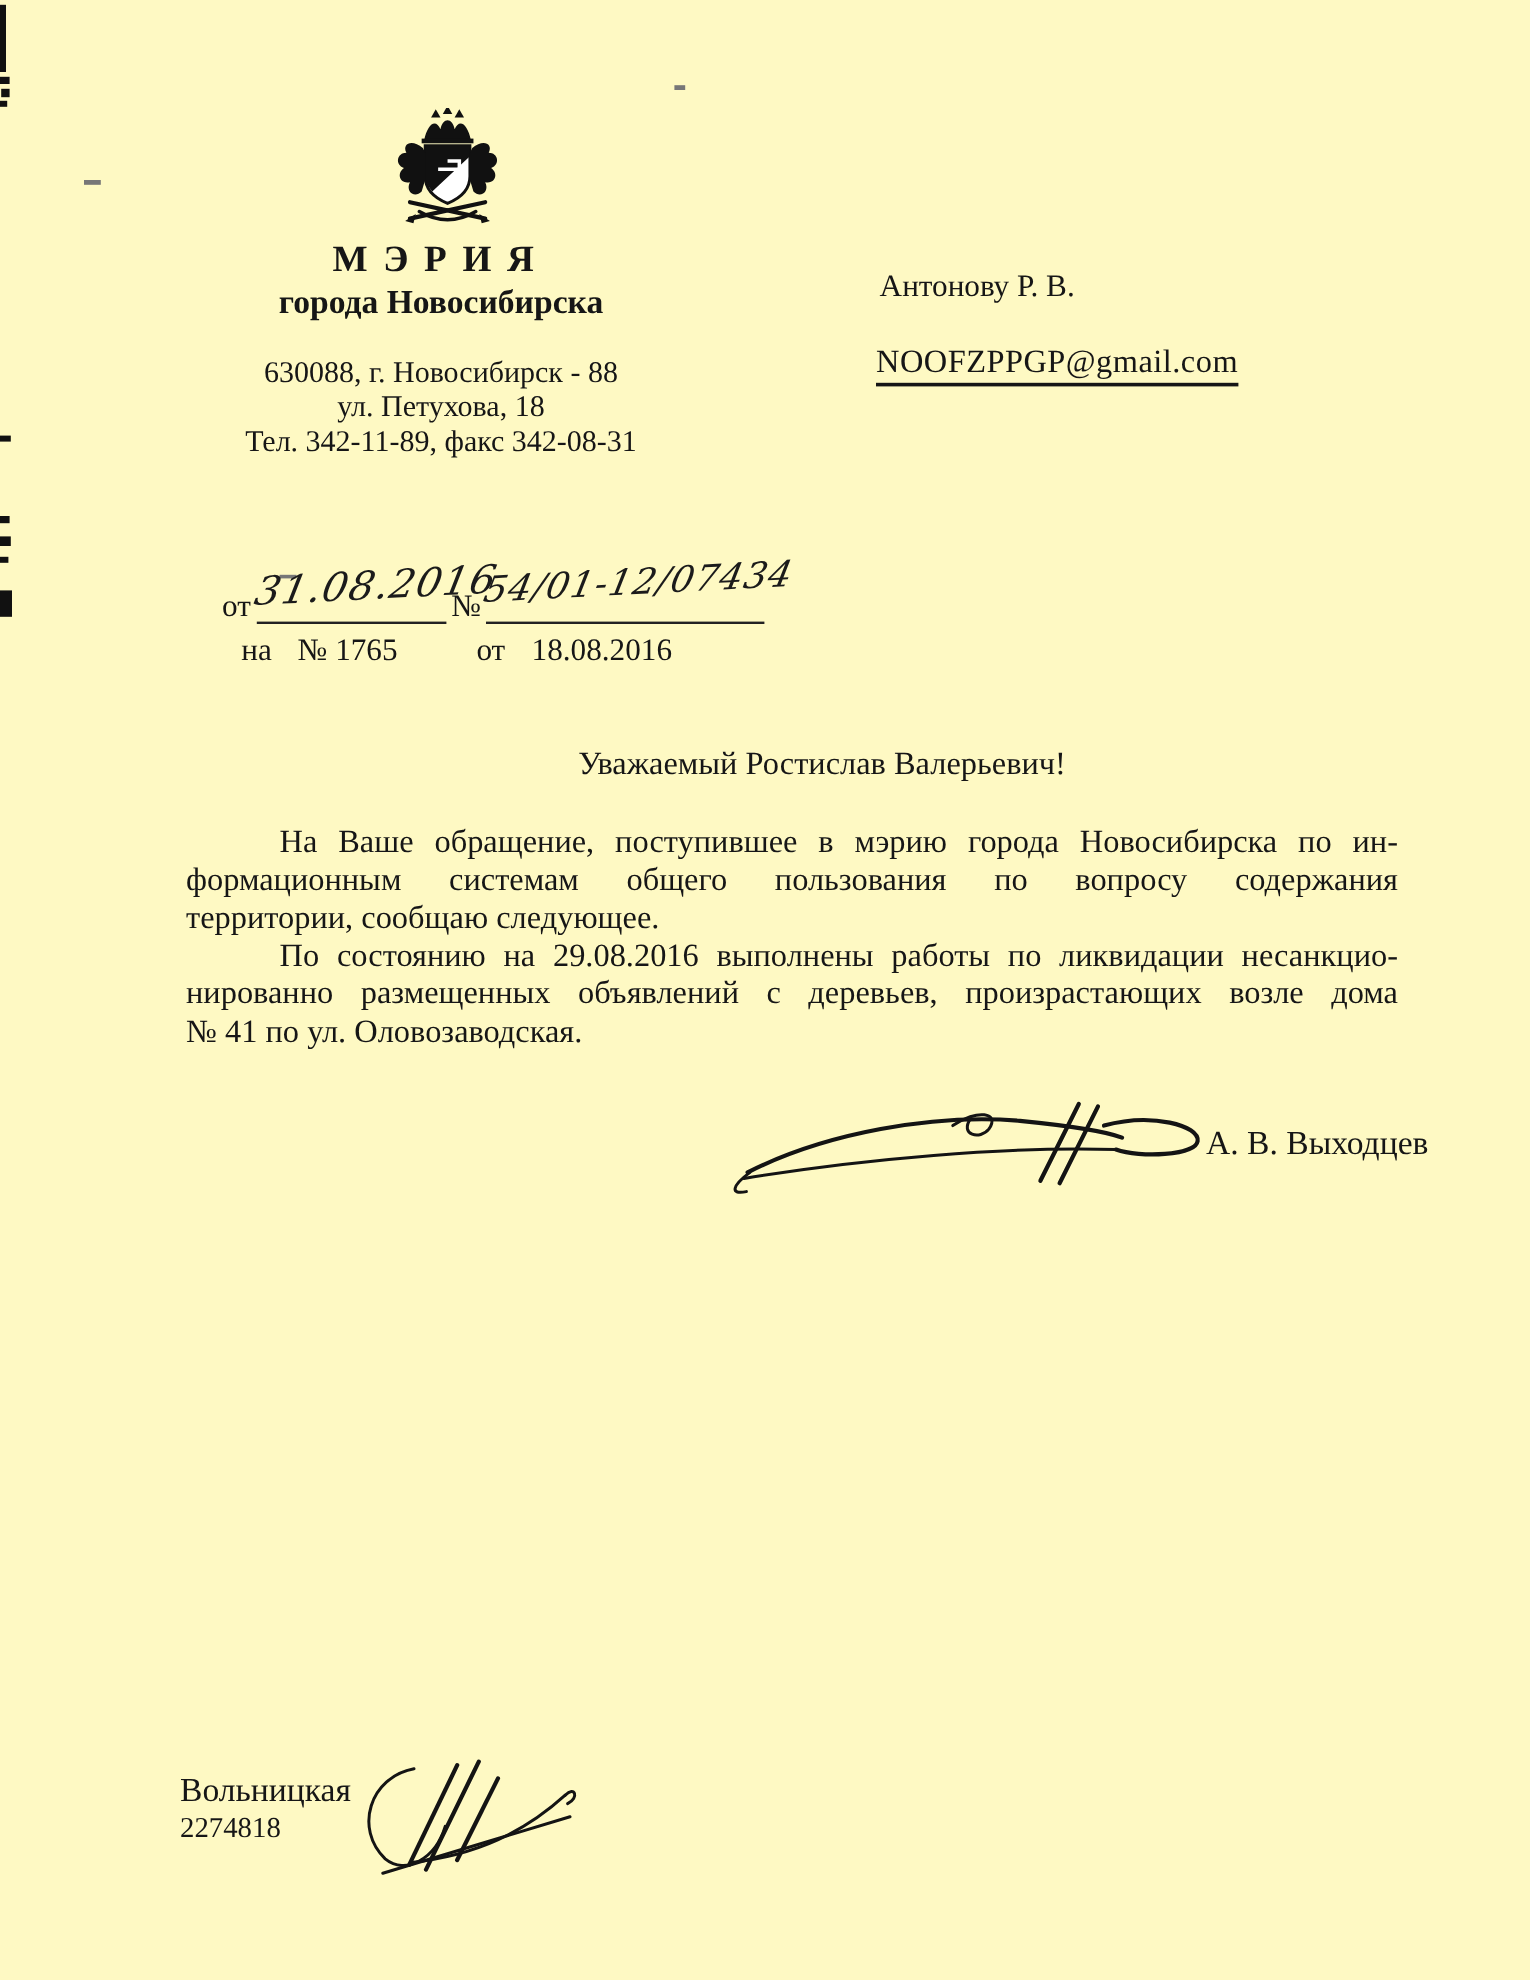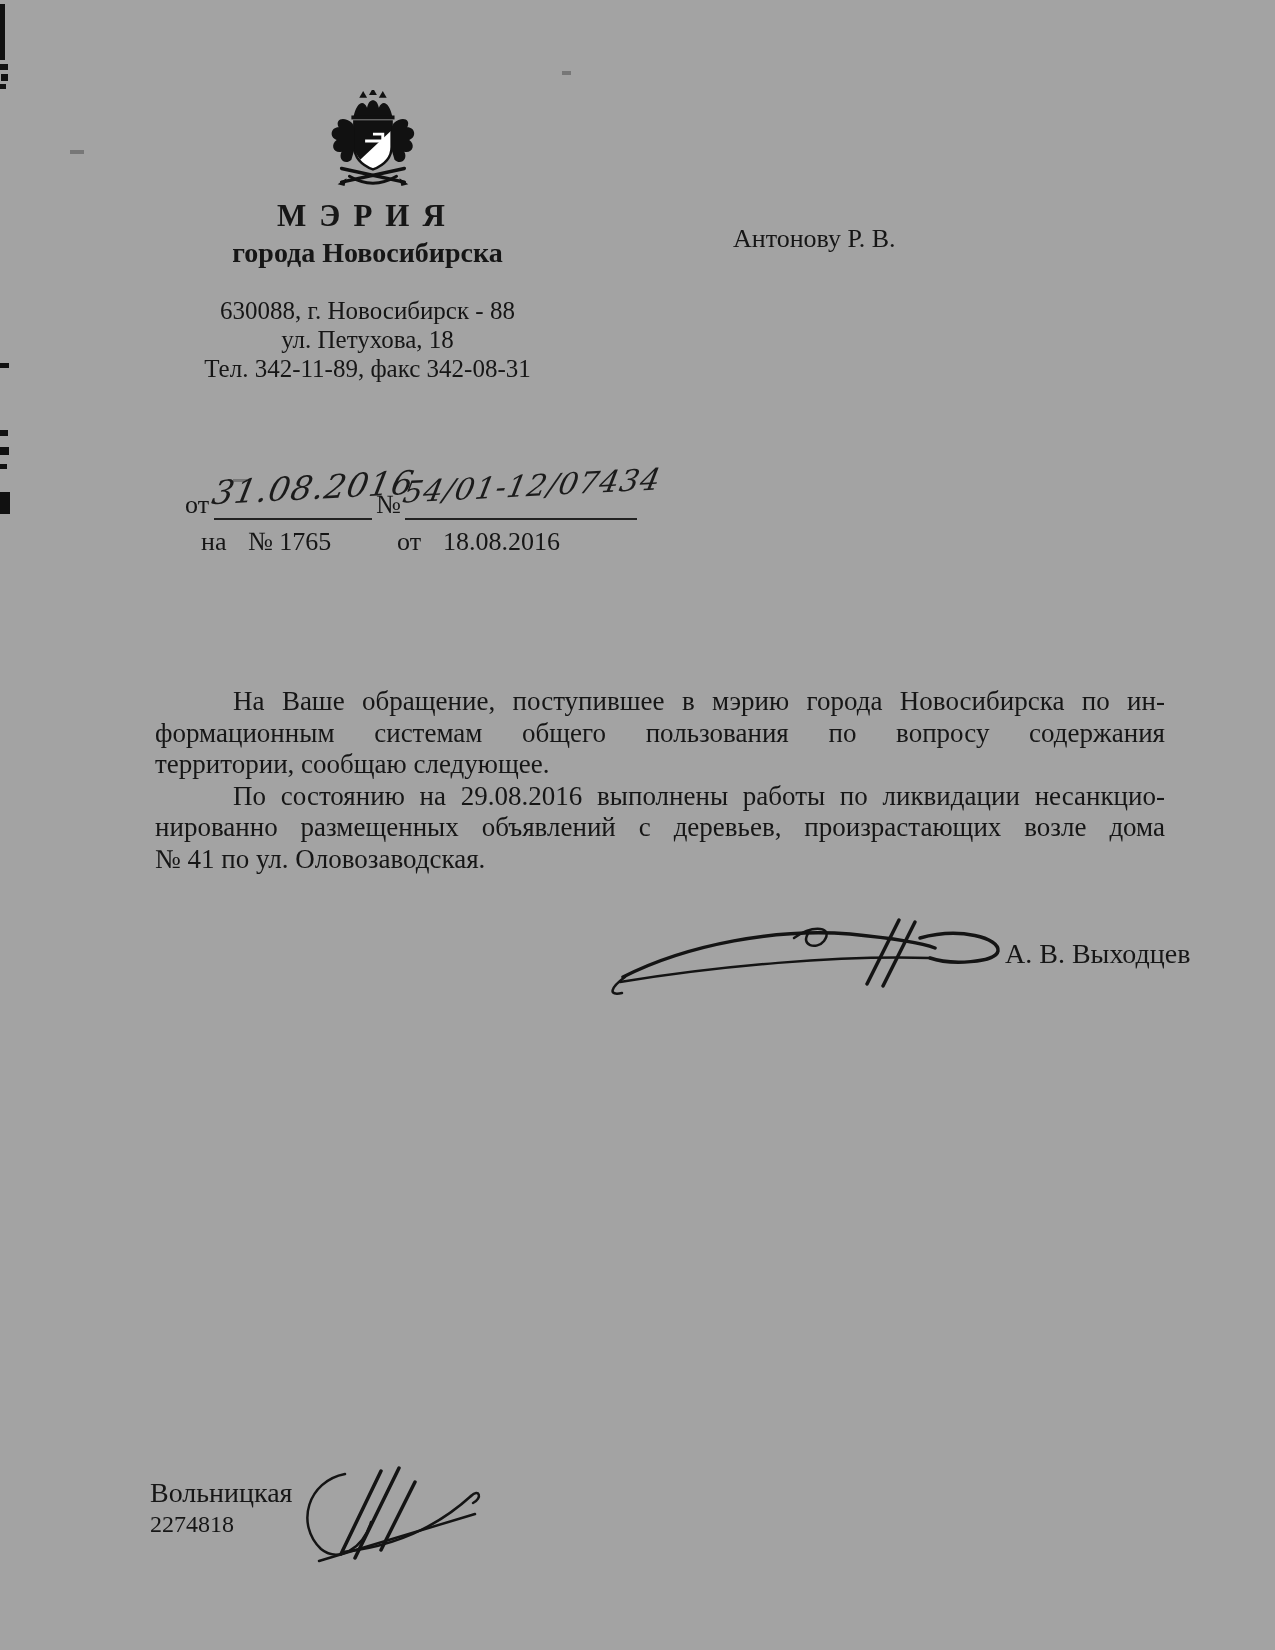--- a/index.html
+++ b/index.html
@@ -1,20 +1,20 @@
 <!DOCTYPE html>
 <html lang="ru"><head>
 <meta charset="utf-8">
 <style>
   html,body{margin:0;padding:0;background:#e8e8e8;}
   .page{
     position:relative;
     width:1275px;height:1650px;
     margin:0 auto;
-    background:#a3a3a3;
+    background:#fef9c3;
     font-family:"Liberation Serif","DejaVu Serif",serif;
     color:#161616;
     overflow:hidden;
   }
 
   
   .artifact{position:absolute;background:#111;}
   .artifact.gray{background:#777;}
 
   
@@ -123,21 +123,23 @@
   <span class="ref-label" style="left:376px;top:490px;">№</span>
   <span class="hw-slot" style="left:405px;top:468px;width:232px;height:50px;">
     <span class="hw" style="font-size:30px;">54/01-12/07434</span>
   </span>
   <span class="ref-label" style="left:201px;top:527px;">на</span>
   <span class="ref-label" style="left:248px;top:527px;">№ 1765</span>
   <span class="ref-label" style="left:397px;top:527px;">от</span>
   <span class="ref-label" style="left:443px;top:527px;">18.08.2016</span>
 
   <div class="recipient-name">Антонову Р. В.</div>
+  <div class="recipient-email">NOOFZPPGP@gmail.com</div>
 
+  <div class="salutation">Уважаемый Ростислав Валерьевич!</div>
   <div class="body-block">
     <div class="jline indent">На Ваше обращение, поступившее в мэрию города Новосибирска по ин-</div>
     <div class="jline">формационным системам общего пользования по вопросу содержания</div>
     <div class="lline">территории, сообщаю следующее.</div>
     <div class="jline indent">По состоянию на 29.08.2016 выполнены работы по ликвидации несанкцио-</div>
     <div class="jline">нированно размещенных объявлений с деревьев, произрастающих возле дома</div>
     <div class="lline">№ 41 по ул. Оловозаводская.</div>
   </div>
 
   <svg class="sig-flourish" viewBox="0 0 424 100">

